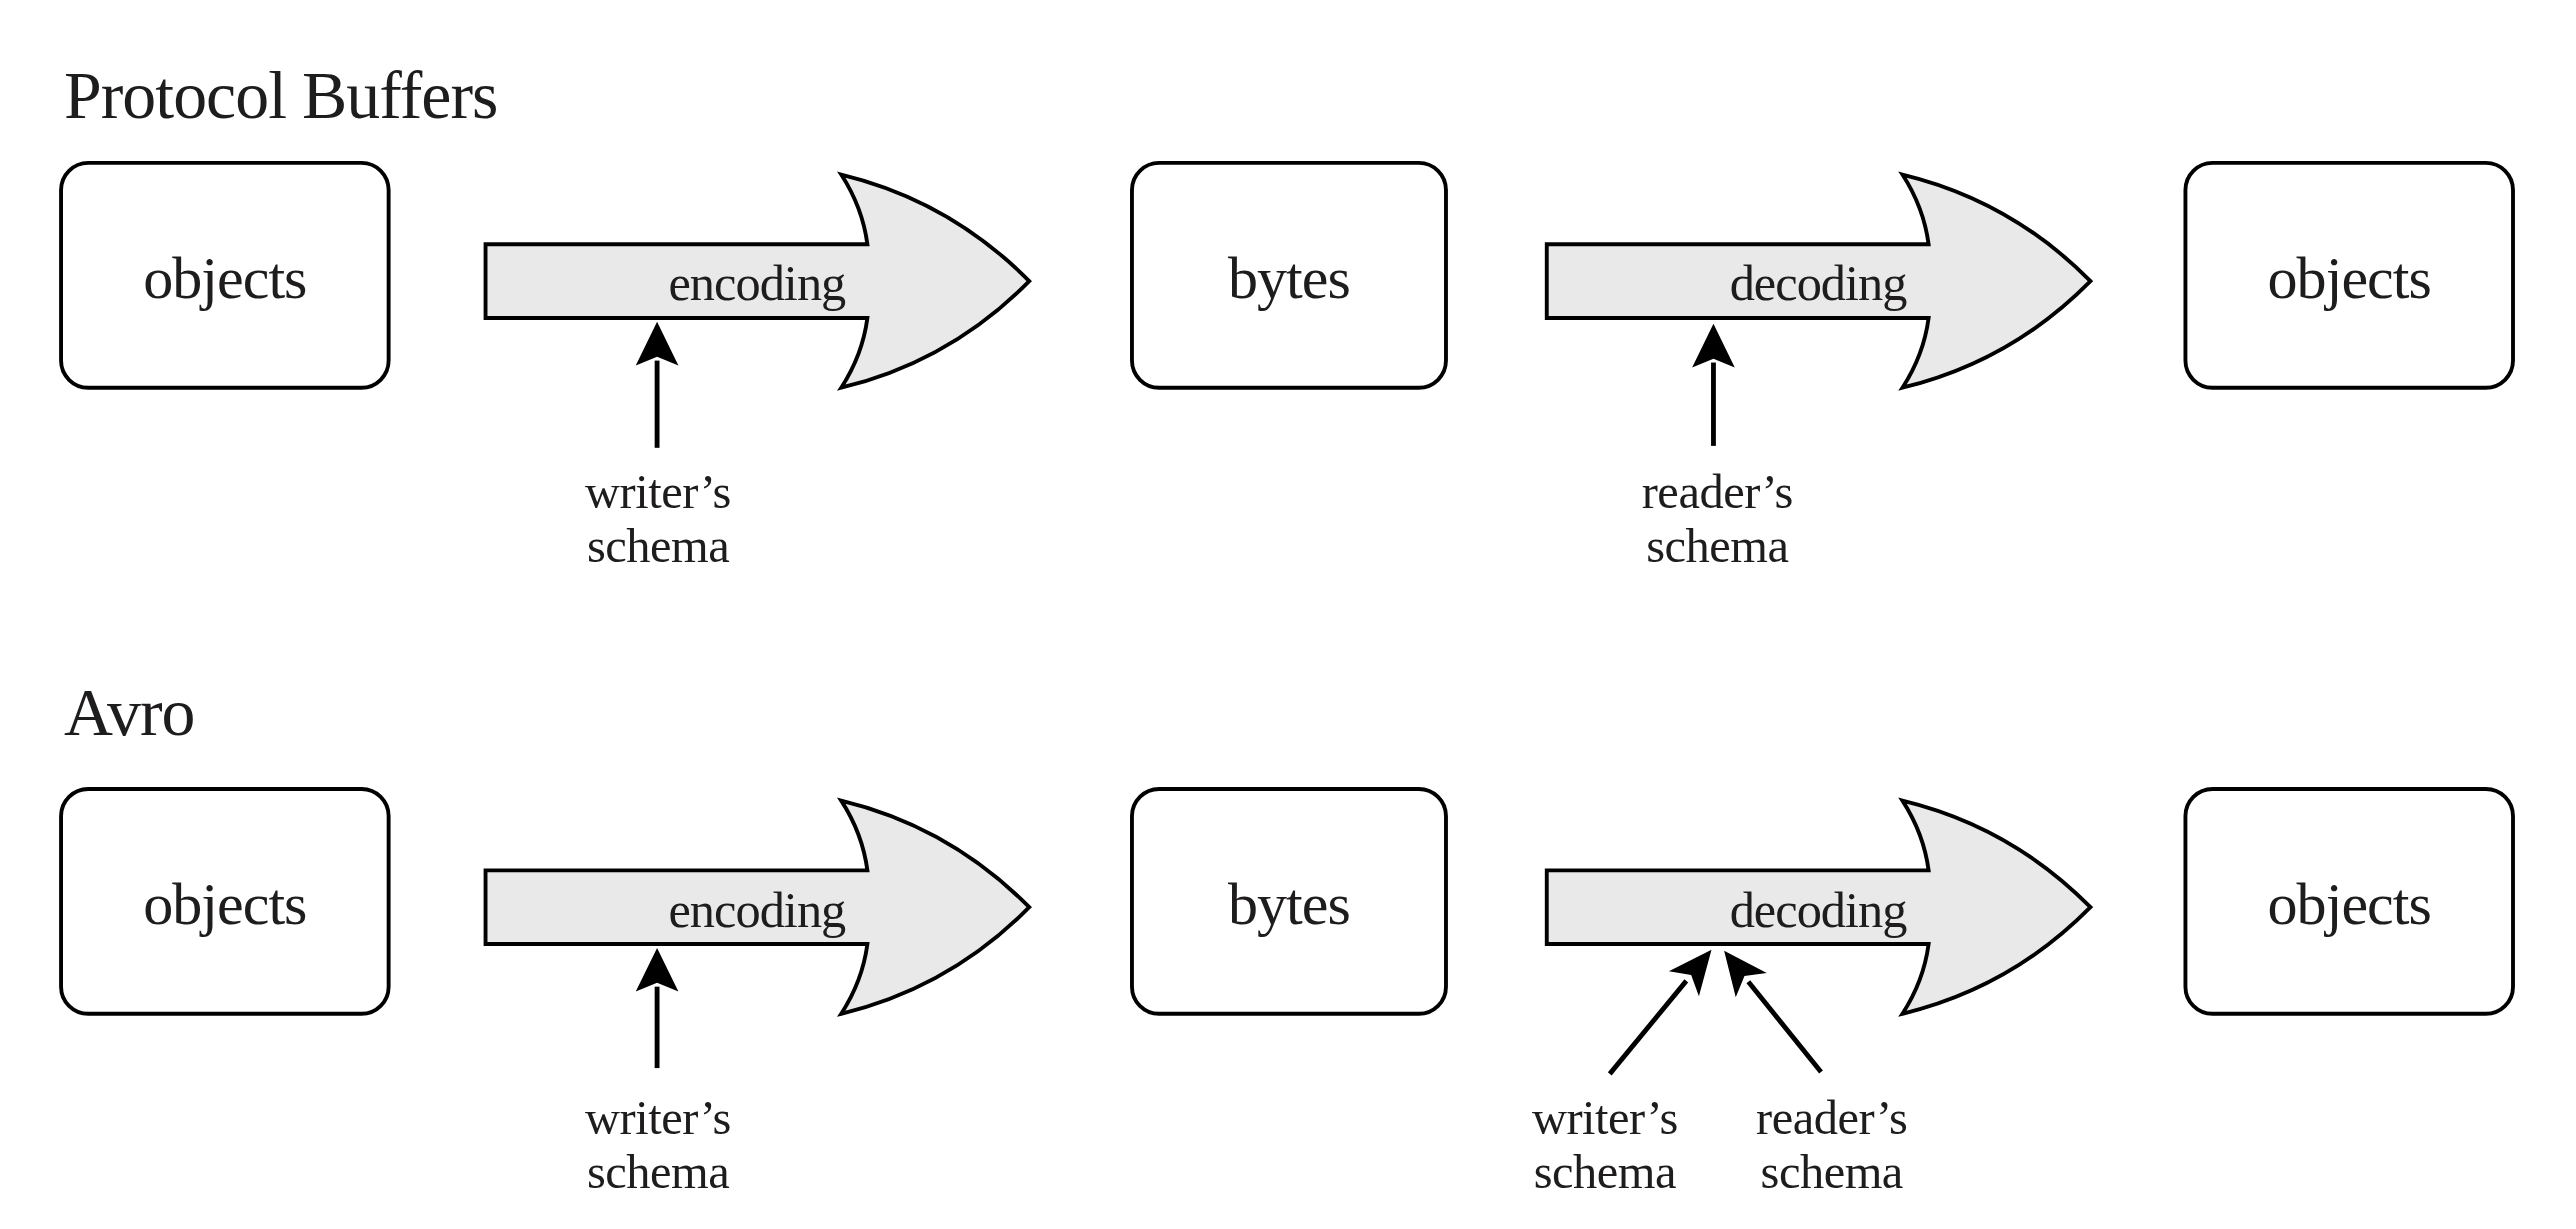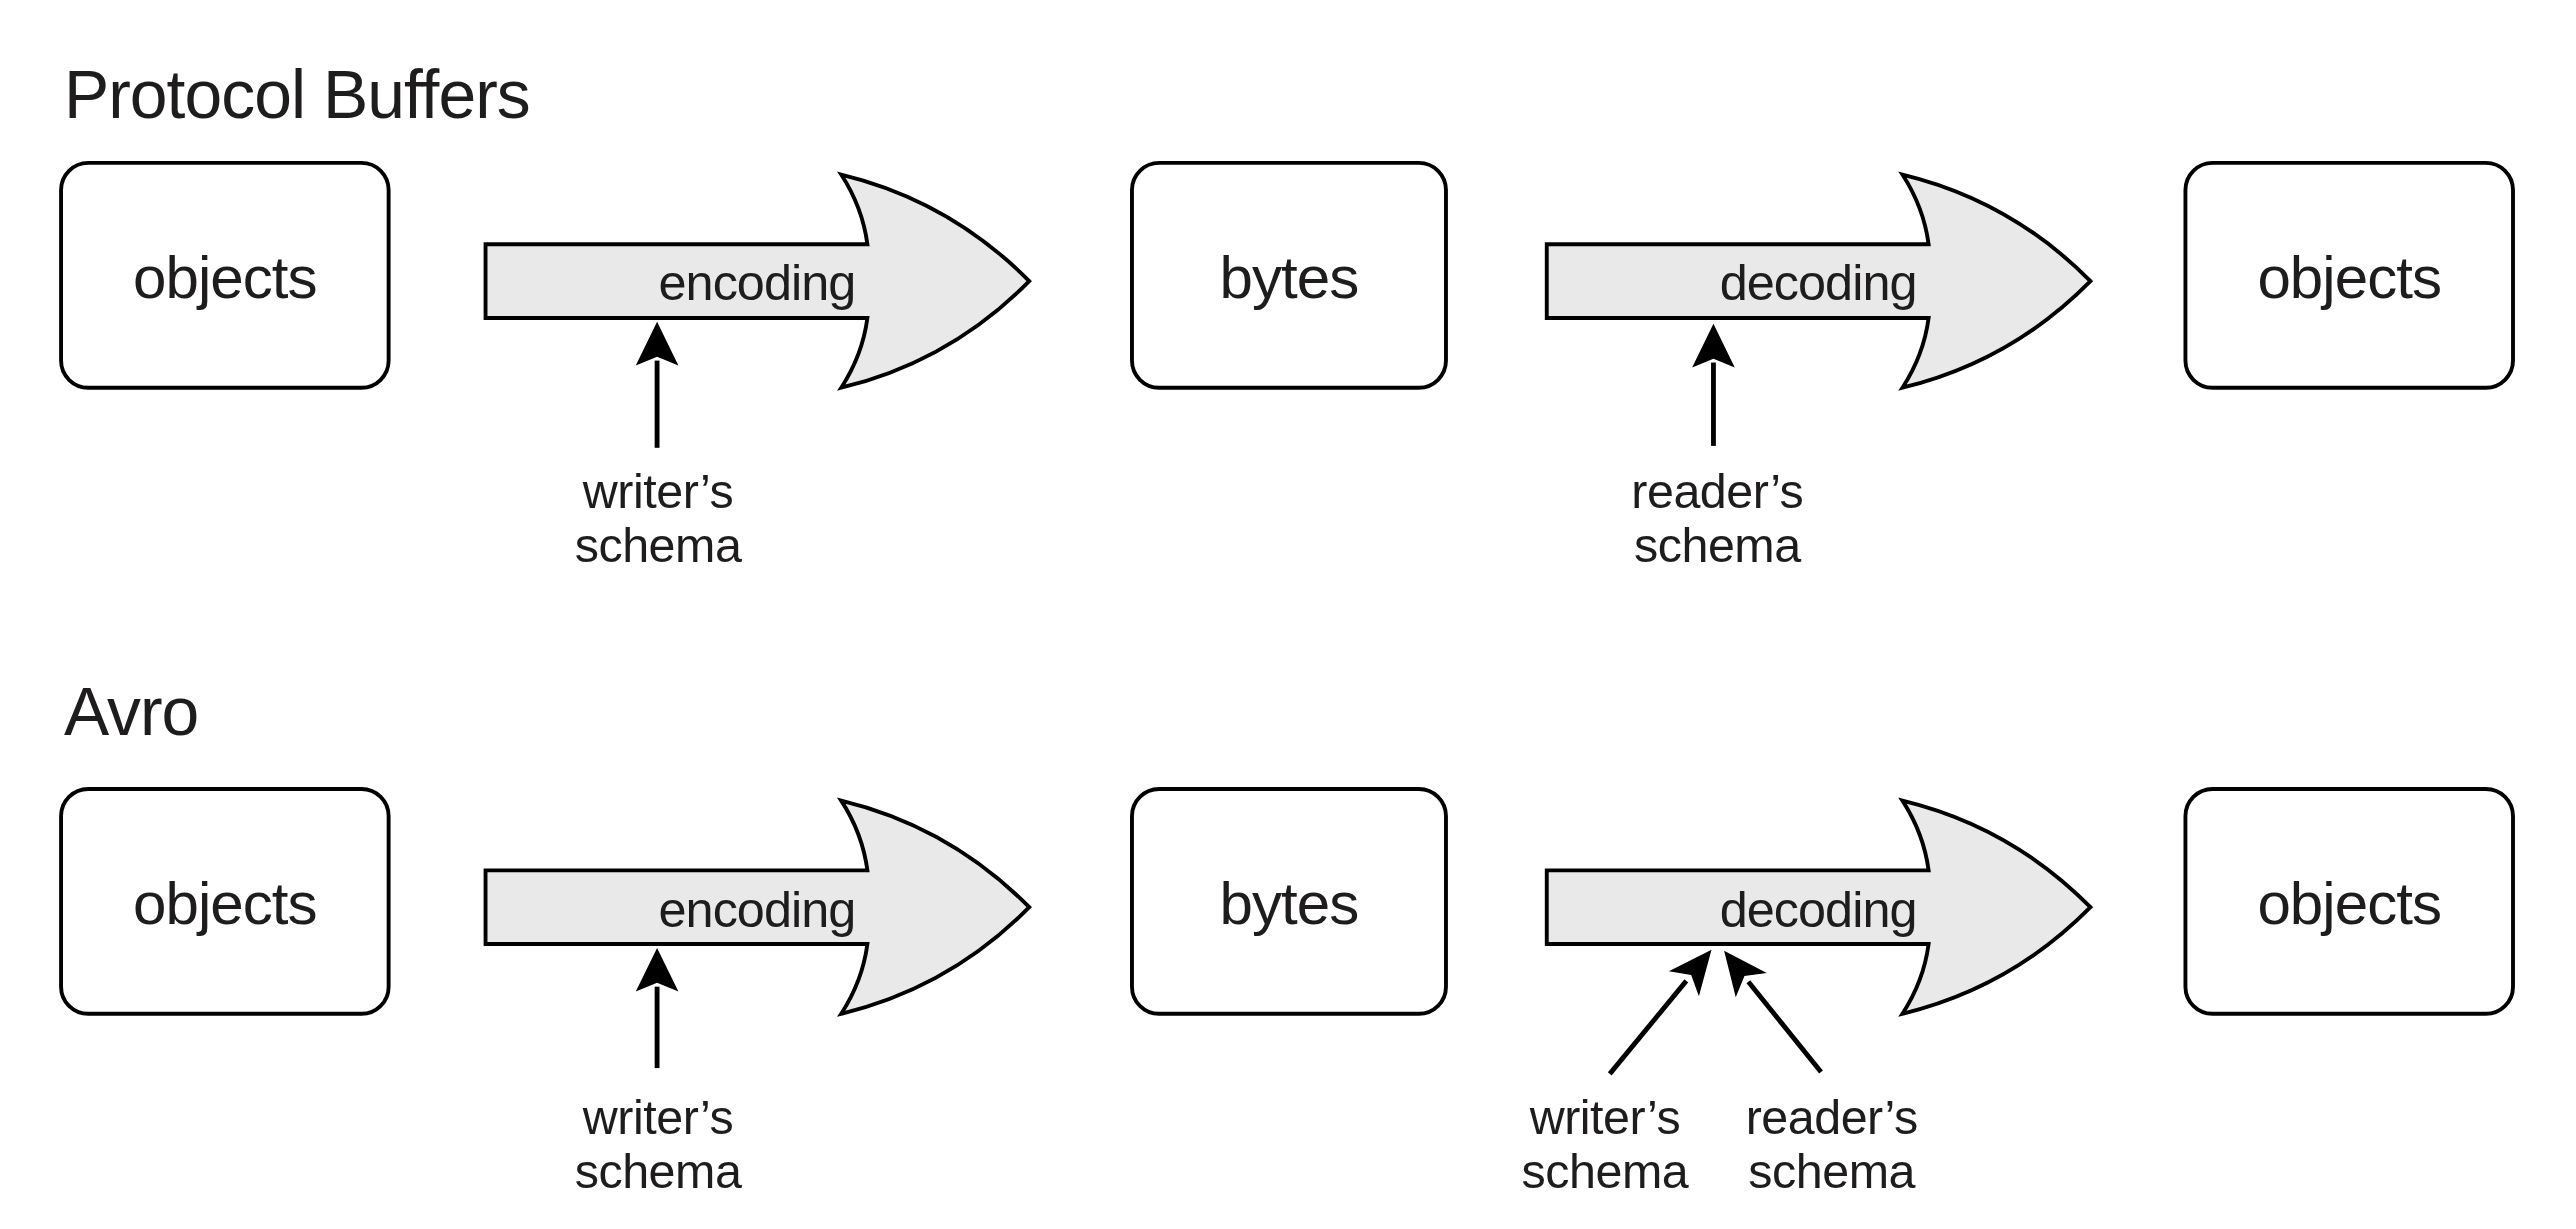--- a/index.html
+++ b/index.html
@@ -1,19 +1,19 @@
 <!DOCTYPE html>
 <html style="--arrow-fill: #e9e9e9; --line-color: #000000; --text-color: #1e1c1d;"><head>
 <meta charset="utf-8">
 <style>
   html, body { margin: 0; padding: 0; background: #ffffff; }
   .stage {
     width: 2576px; height: 1230px; position: relative;
     background: #ffffff; overflow: hidden;
-    font-family: Liberation Sans, sans-serif;
+    font-family: Liberation Serif, serif;
   }
   svg { display: block; }
   .section-title {
     font-size: 70px; fill: var(--text-color, #1e1c1d);
     letter-spacing: -1px;
   }
   .node-box {
     fill: #ffffff; stroke: var(--line-color, #000000); stroke-width: 4;
   }
   .node-label {

